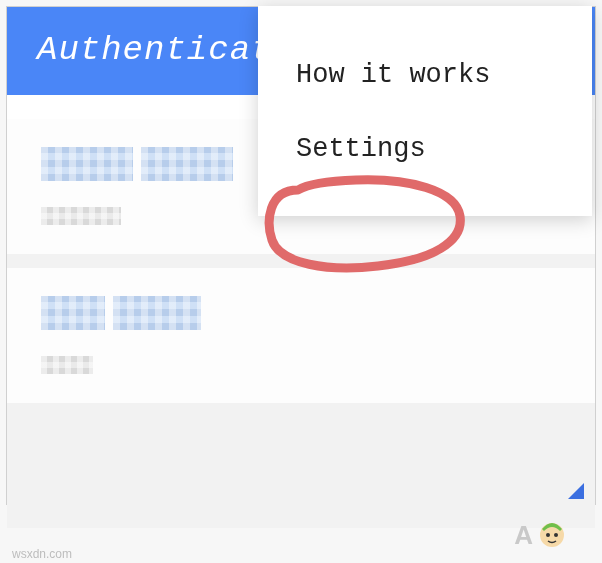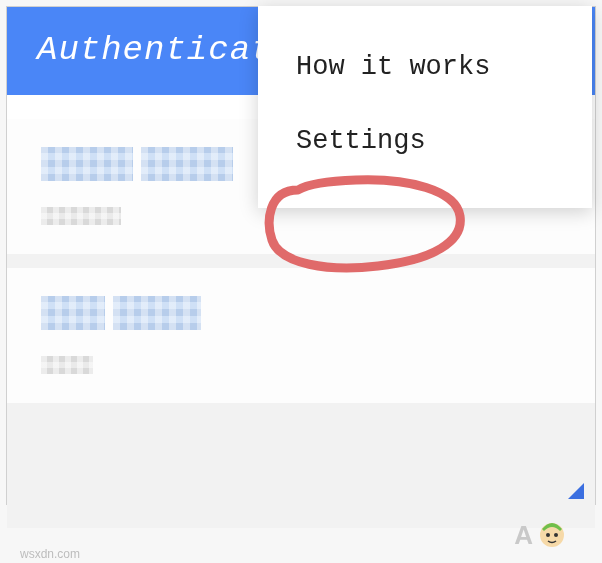--- a/index.html
+++ b/index.html
@@ -56,21 +56,21 @@
     .entry2 .pix-a { width: 64px; }
     .entry2 .pix-b { width: 88px; }
     .entry2 .pix-sub { width: 52px; }
 
     .menu {
       position: absolute;
       top: 6px; left: 258px;
       width: 334px;
       background: #fff;
       box-shadow: 0 4px 18px rgba(0,0,0,.18);
-      padding: 24px 0 30px;
+      padding: 32px 0 30px;
       z-index: 5;
     }
     .menu-item {
       font-size: 27px;
       padding: 22px 38px;
       color: #222;
       cursor: pointer;
     }
     .circle {
       position: absolute;
@@ -90,21 +90,21 @@
       letter-spacing: 1px;
       gap: 2px;
     }
     .watermark .mascot {
       width: 32px; height: 32px; position: relative;
       display: inline-block;
     }
     .watermark .mascot svg { width:100%; height:100%; }
     .source {
       position: absolute;
-      left: 20px; bottom: 2px;
+      left: 12px; bottom: 2px;
       font-family: Arial, sans-serif;
       font-size: 12px; color: #bdbdbd;
     }
     .corner-tri {
       position: absolute;
       right: 18px;
       bottom: 64px;
       width: 0; height: 0;
       border-left: 16px solid transparent;
       border-bottom: 16px solid #3b6fe0;

